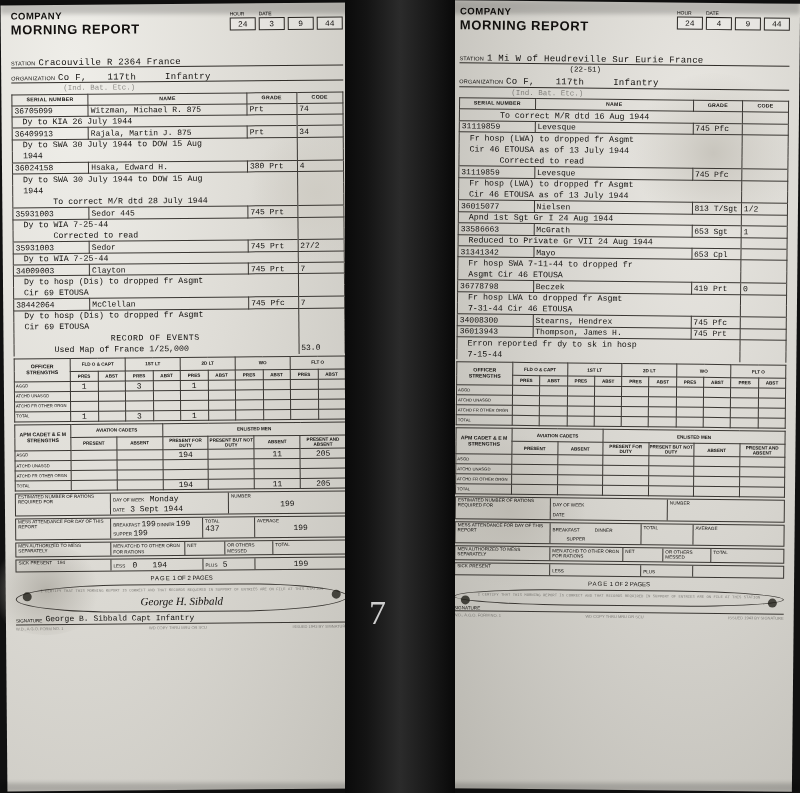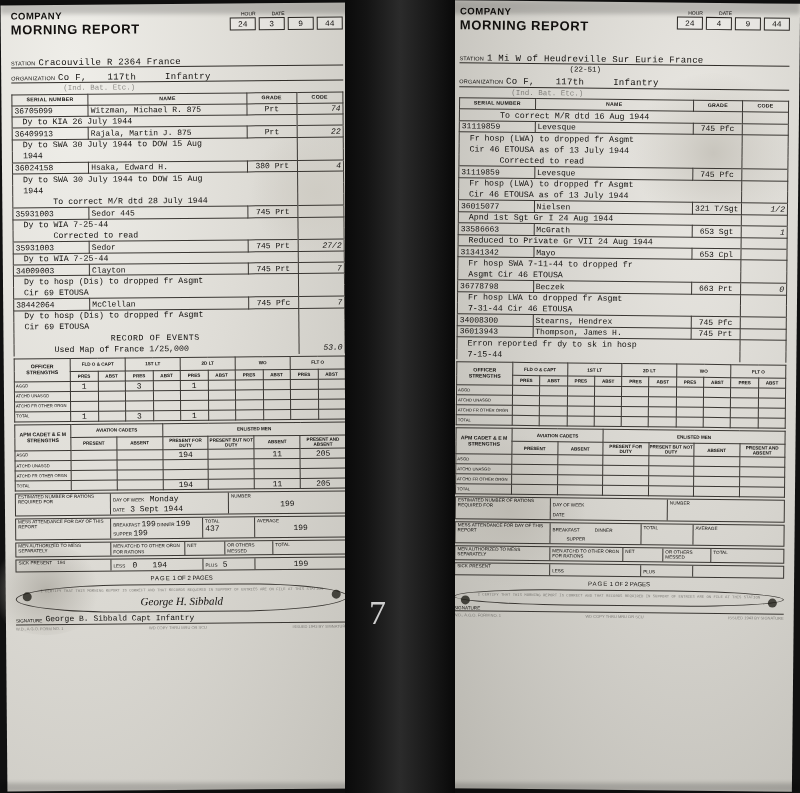--- a/index.html
+++ b/index.html
@@ -66,21 +66,21 @@
   .hdr-boxes {
     position:absolute; right:0; top:2px;
     display:flex; align-items:flex-end; gap:3px;
   }
   .mini-lbl { font-size:5px; font-family:"Liberation Sans", sans-serif; }
   .mini-box {
     border:1px solid #2a2723; height:13px; min-width:26px;
     display:flex; align-items:center; justify-content:center;
     font-size:8px; background:rgba(255,255,255,.25);
   }
-  .hdr-field { display:flex; flex-direction:column; align-items:flex-end; }
+  .hdr-field { display:flex; flex-direction:column; align-items:flex-start; }
 
   .ruled {
     border-bottom:1px solid #302d29;
     height:13px; display:flex; align-items:flex-end; gap:3px;
     margin-bottom:2px;
   }
   .ruled .lbl {
     font-family:"Liberation Sans", sans-serif;
     font-size:5.5px; letter-spacing:.2px; white-space:nowrap;
     transform:translateY(-1px);
@@ -111,22 +111,22 @@
     font-family:"Liberation Sans", sans-serif;
     font-size:5.2px; letter-spacing:.3px;
     height:11px; text-align:center; font-weight:bold;
   }
   col.c-serial { width:23%; }
   col.c-name   { width:48%; }
   col.c-grade  { width:15%; }
   col.c-code   { width:14%; }
   td.serial { font-size:8.5px; }
   td.name   { font-size:8.5px; }
-  td.grade  { font-size:8.5px; text-align:center; }
-  td.code   { font-size:8.5px; text-align:right;font-style:italic; }
+  td.grade  { font-size:8.5px; text-align:left; }
+  td.code   { font-size:8.5px; text-align:left; }
   tr.remark td {
     border-left:1px solid #3a3733; border-right:1px solid #3a3733;
     border-top:none; border-bottom:none;
   }
   tr.remark td.rem {
     font-size:8.3px; padding-left:10px; white-space:nowrap;
   }
   tr.center td.rem { padding-left:40px; }
 
   
@@ -283,21 +283,21 @@
                 <td class="code">74</td>
               </tr>
               <tr class="remark">
                 <td colspan="3" class="rem">Dy to KIA 26 July 1944</td>
                 <td class="code"></td>
               </tr>
               <tr>
                 <td class="serial">36409913</td>
                 <td class="name">Rajala, Martin J.  875</td>
                 <td class="grade">Prt</td>
-                <td class="code">22</td>
+                <td class="code">34</td>
               </tr>
               <tr class="remark">
                 <td colspan="3" class="rem">Dy to SWA 30 July 1944 to DOW 15 Aug</td>
                 <td class="code"></td>
               </tr>
               <tr class="remark">
                 <td colspan="3" class="rem">1944</td>
                 <td class="code"></td>
               </tr>
               <tr>
@@ -709,21 +709,21 @@
                 <td colspan="3" class="rem">Fr hosp (LWA) to dropped fr Asgmt</td>
                 <td class="code"></td>
               </tr>
               <tr class="remark">
                 <td colspan="3" class="rem">Cir 46 ETOUSA as of 13 July 1944</td>
                 <td class="code"></td>
               </tr>
               <tr>
                 <td class="serial">36015077</td>
                 <td class="name">Nielsen</td>
-                <td class="grade">321 T/Sgt</td>
+                <td class="grade">813 T/Sgt</td>
                 <td class="code">1/2</td>
               </tr>
               <tr class="remark">
                 <td colspan="3" class="rem">Apnd 1st Sgt Gr I 24 Aug 1944</td>
                 <td class="code"></td>
               </tr>
               <tr>
                 <td class="serial">33586663</td>
                 <td class="name">McGrath</td>
                 <td class="grade">653 Sgt</td>
@@ -743,21 +743,21 @@
                 <td colspan="3" class="rem">Fr hosp SWA 7-11-44 to dropped fr</td>
                 <td class="code"></td>
               </tr>
               <tr class="remark">
                 <td colspan="3" class="rem">Asgmt Cir 46 ETOUSA</td>
                 <td class="code"></td>
               </tr>
               <tr>
                 <td class="serial">36778798</td>
                 <td class="name">Beczek</td>
-                <td class="grade">663 Prt</td>
+                <td class="grade">419 Prt</td>
                 <td class="code">0</td>
               </tr>
               <tr class="remark">
                 <td colspan="3" class="rem">Fr hosp LWA to dropped fr Asgmt</td>
                 <td class="code"></td>
               </tr>
               <tr class="remark">
                 <td colspan="3" class="rem">7-31-44 Cir 46 ETOUSA</td>
                 <td class="code"></td>
               </tr>

